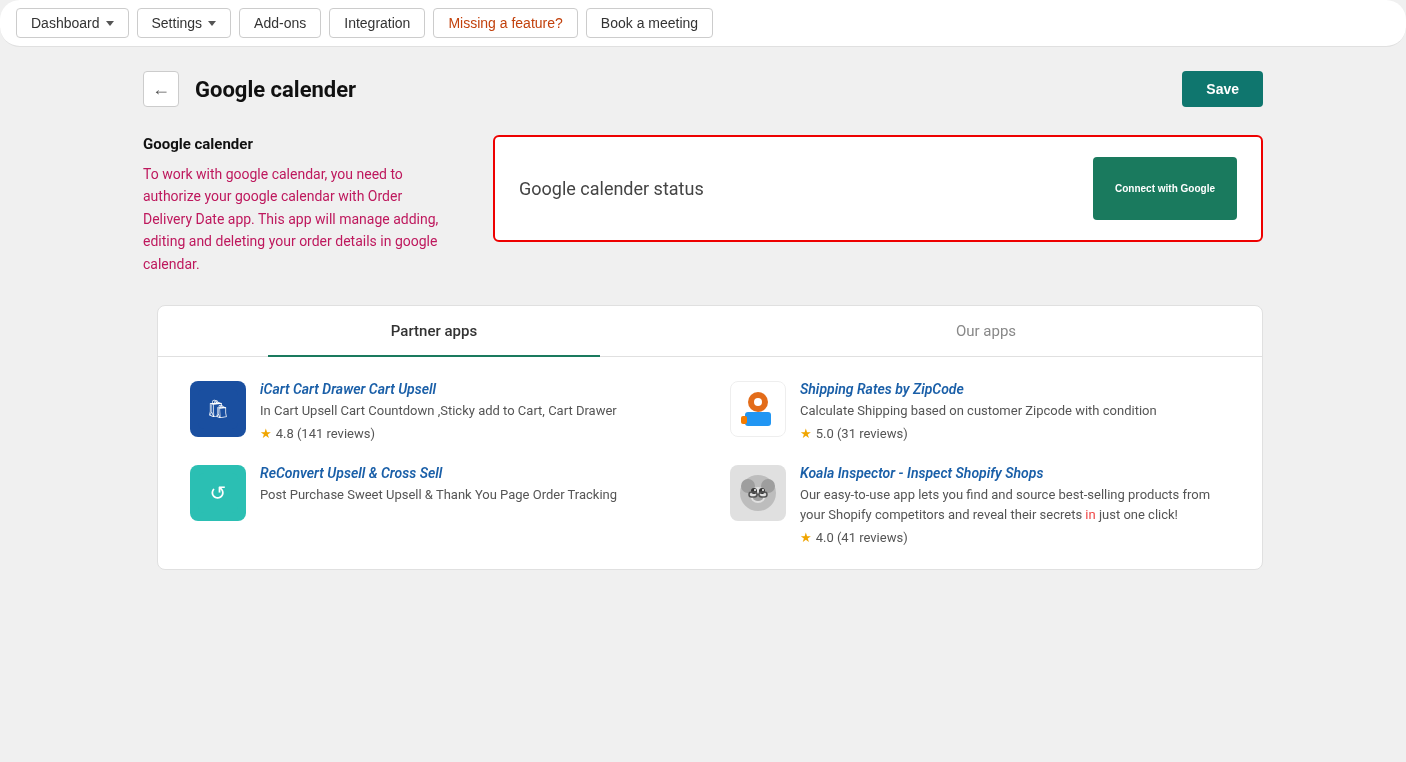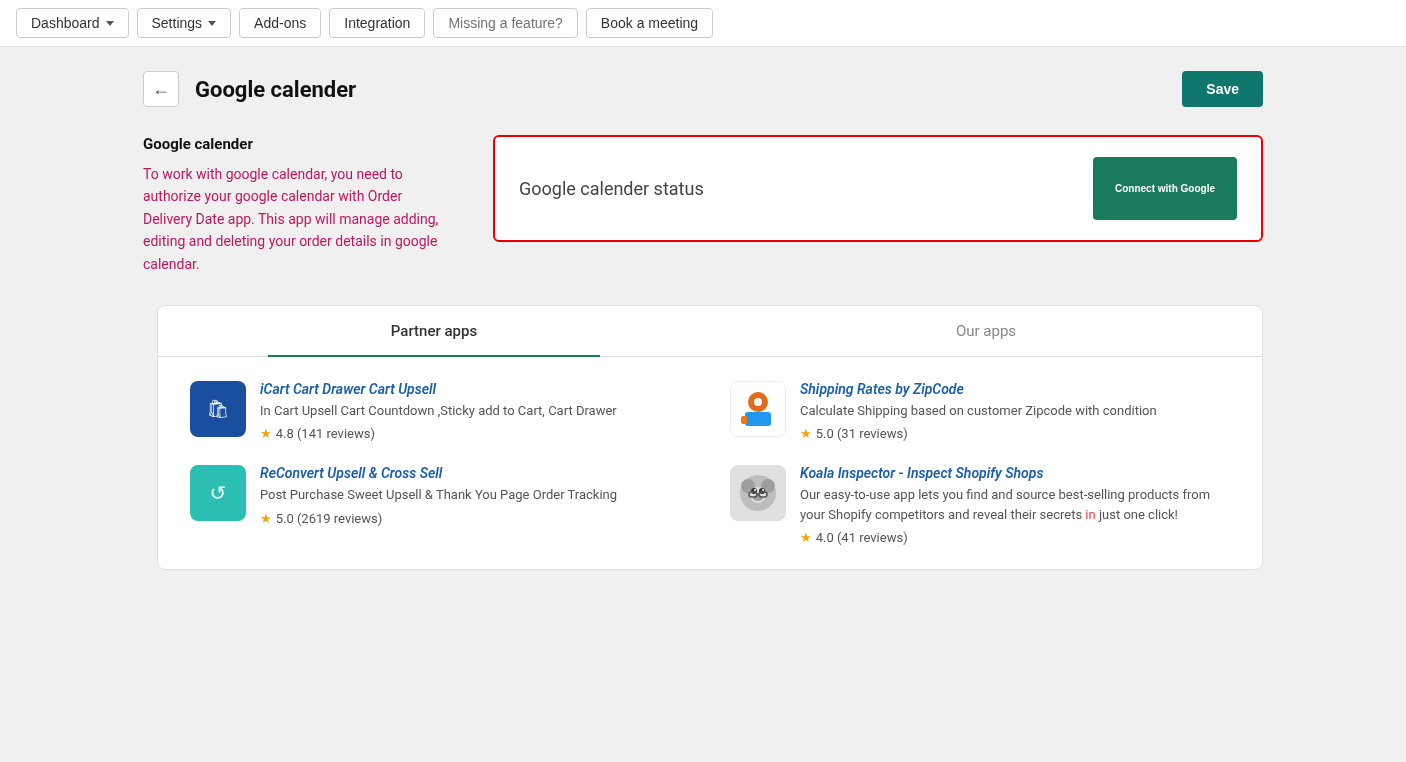--- a/index.html
+++ b/index.html
@@ -11,34 +11,35 @@
     }
 
     
     .top-nav {
       background: #fff;
       border-bottom: 1px solid #e0e0e0;
       padding: 8px 16px;
       display: flex;
       align-items: center;
       gap: 8px;
+      border-radius: 20px;
     }
     .nav-btn {
       border: 1px solid #ccc;
       background: #fff;
       border-radius: 4px;
       padding: 6px 14px;
       font-size: 14px;
       cursor: pointer;
       color: #333;
       display: flex;
       align-items: center;
       gap: 6px;
     }
-    .nav-btn-missing { color: #737373; border-color: #ccc; }
+    .nav-btn-missing { color: #c2410c; border-color: #ccc; }
     .chevron {
       display: inline-block;
       width: 0;
       height: 0;
       border-left: 4px solid transparent;
       border-right: 4px solid transparent;
       border-top: 5px solid #555;
       vertical-align: middle;
     }
 
@@ -331,23 +332,20 @@
       <div class="app-item">
         <div class="app-icon app-icon-reconvert">
           <svg width="40" height="40" viewBox="0 0 40 40">
             <rect width="40" height="40" rx="6" fill="#2bbfb3"></rect>
             <text x="20" y="27" font-size="20" fill="white" text-anchor="middle" font-family="Arial">↺</text>
           </svg>
         </div>
         <div class="app-info">
           <h4>ReConvert Upsell &amp; Cross Sell</h4>
           <p>Post Purchase Sweet Upsell &amp; Thank You Page Order Tracking</p>
-          <div class="stars">
-            <span class="star">★</span>5.0 (2619 reviews)
-          </div>
         </div>
       </div>
 
       <div class="app-item">
         <div class="app-icon app-icon-koala">
           <svg width="50" height="50" viewBox="0 0 50 50">
             <circle cx="25" cy="25" r="18" fill="#bdbdbd"></circle>
             <circle cx="15" cy="18" r="7" fill="#9e9e9e"></circle>
             <circle cx="35" cy="18" r="7" fill="#9e9e9e"></circle>
             <circle cx="25" cy="27" r="8" fill="#e0e0e0"></circle>

